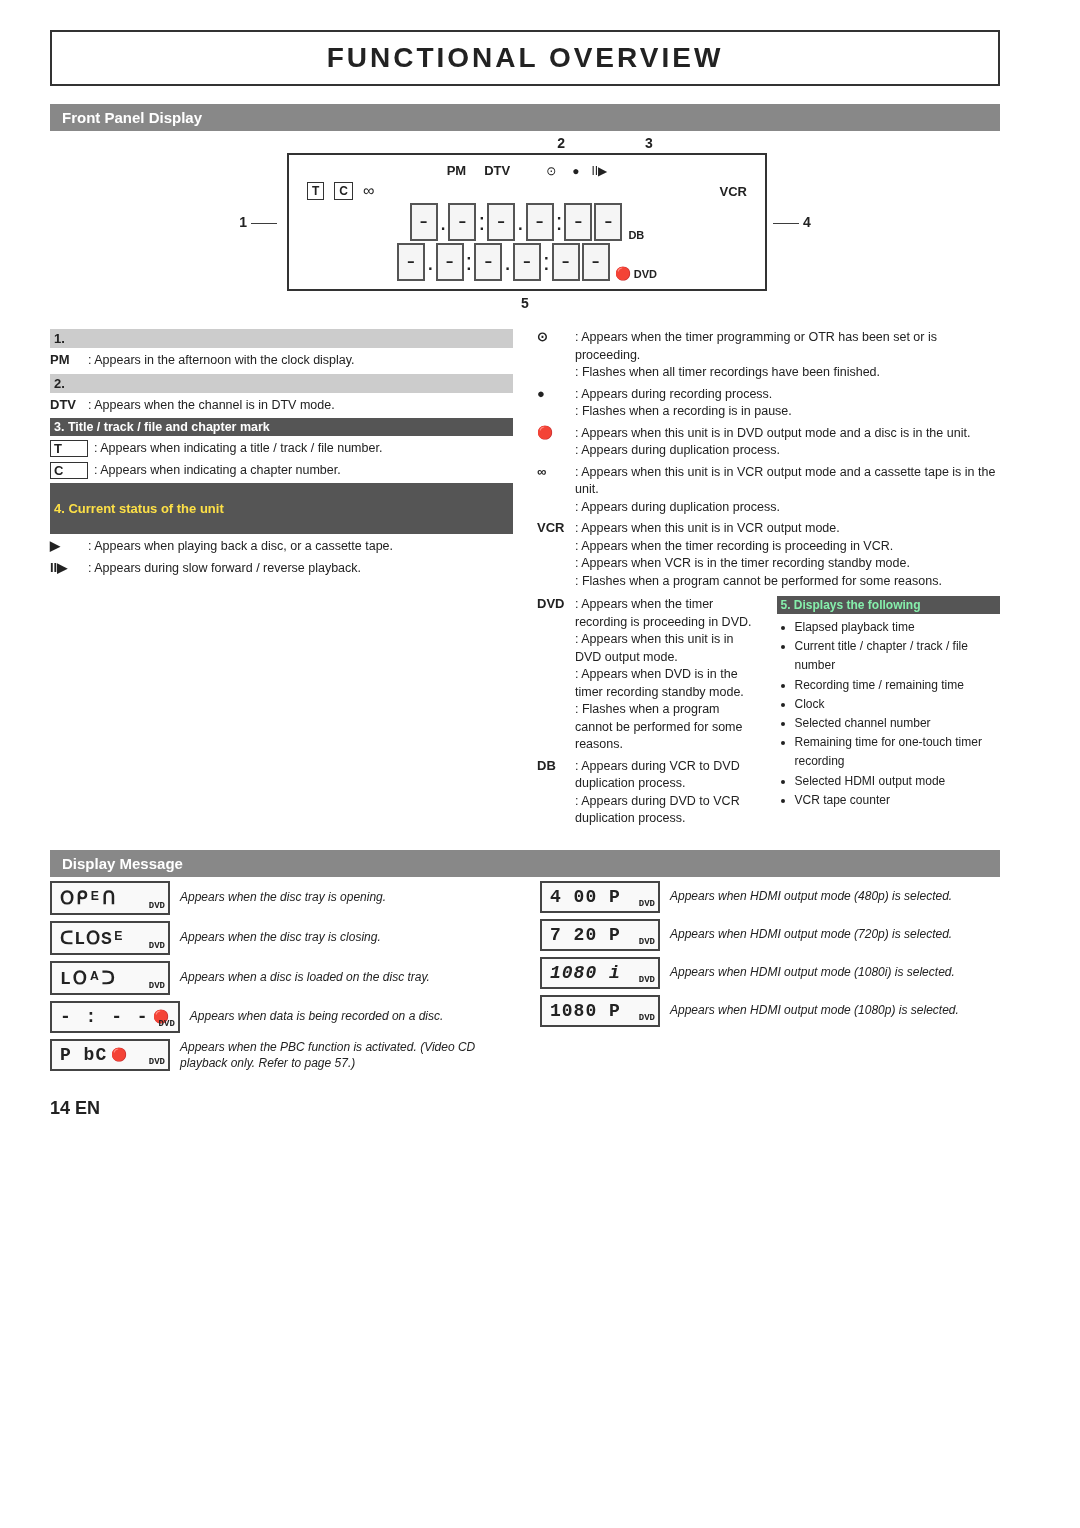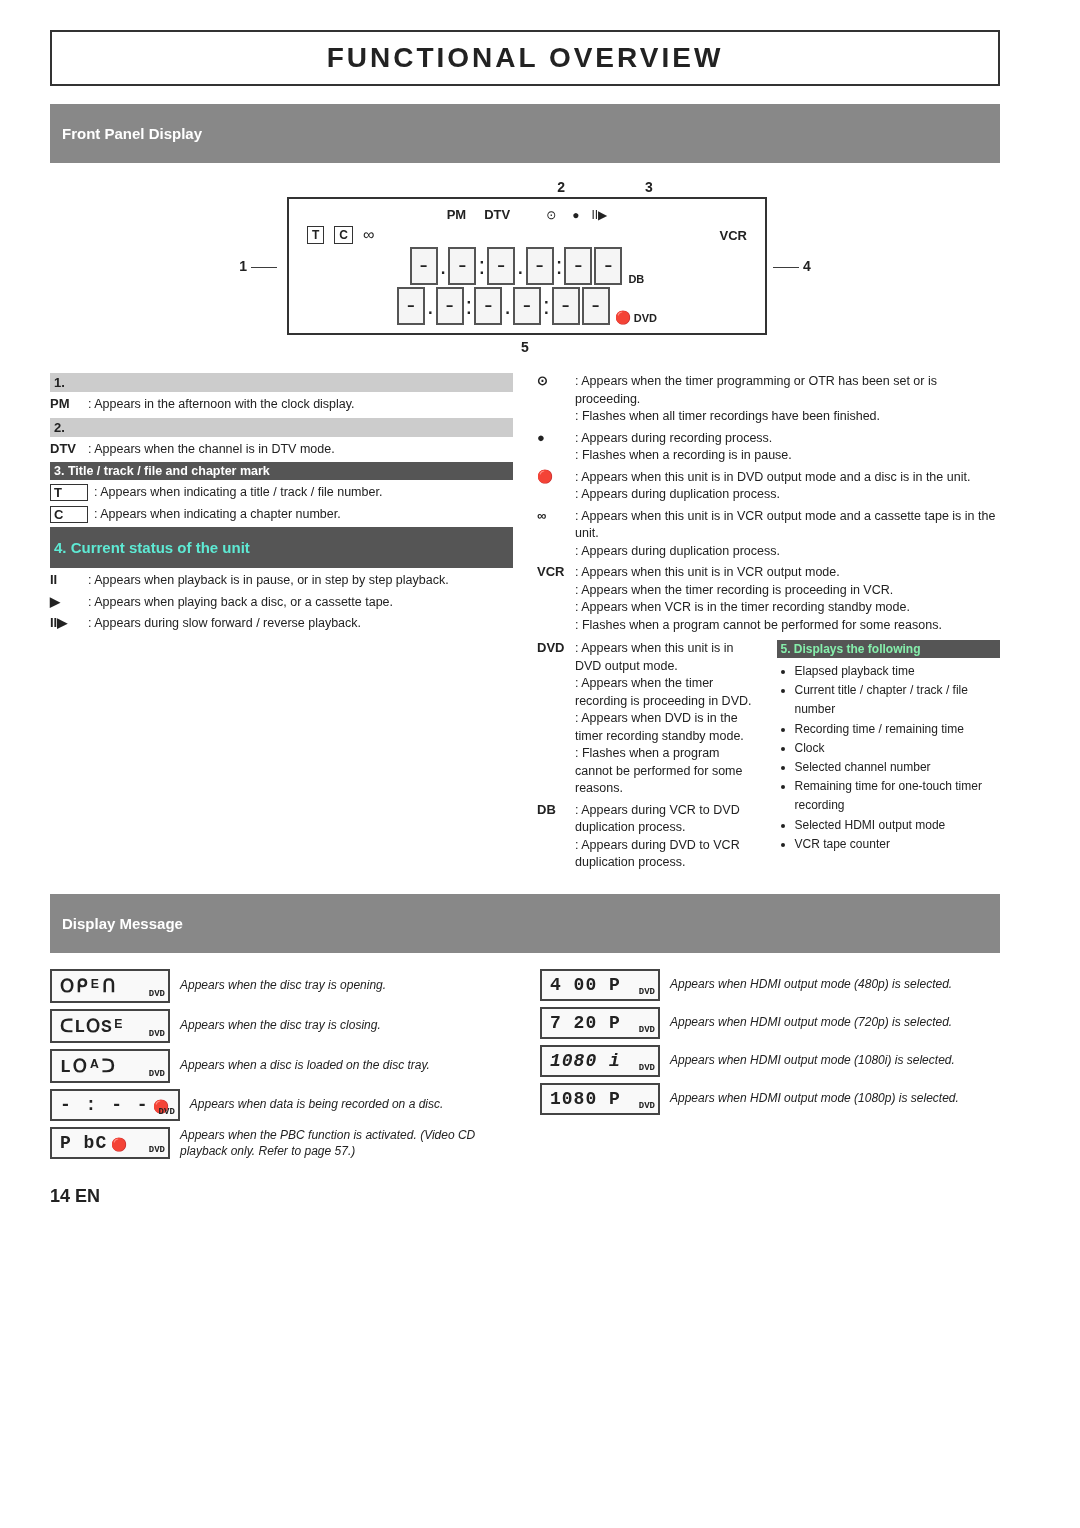--- a/index.html
+++ b/index.html
@@ -22,22 +22,22 @@
       letter-spacing: 3px;
       border: 2px solid #333;
       padding: 10px 0;
       margin-bottom: 18px;
     }
     .section-header {
       background: #888;
       color: #fff;
       font-weight: bold;
       font-size: 15px;
-      padding: 21px 12px;
-      margin-bottom: 16px;
+      padding: 5px 12px;
+      margin-bottom: 4px;
     }
     
     .fpd-container {
       display: flex;
       flex-direction: column;
       align-items: center;
       margin-bottom: 18px;
     }
     .fpd-display-box {
       border: 2px solid #333;
@@ -96,21 +96,21 @@
     }
     .dm-display {
       border: 2px solid #444;
       padding: 4px 8px;
       font-family: 'Courier New', monospace;
       font-size: 15px;
       font-weight: bold;
       min-width: 120px;
       background: #f9f9f9;
       display: flex;
-      align-items: flex-end;
+      align-items: center;
       gap: 2px;
       position: relative;
     }
     .dm-dvd-badge {
       font-size: 9px;
       font-weight: bold;
       position: absolute;
       right: 3px;
       bottom: 2px;
     }
@@ -232,25 +232,21 @@
       <div style="background:#555; color:#fff; padding:2px 4px; font-weight:bold; font-size:12.5px; margin-bottom:4px; margin-top:4px;">3. Title / track / file and chapter mark</div>
       <div class="desc-row">
         <span class="desc-icon" style="border:1px solid #333; padding:0 3px; margin-right:6px; font-weight:bold;">T</span>
         <span class="desc-text">: Appears when indicating a title / track / file number.</span>
       </div>
       <div class="desc-row">
         <span class="desc-icon" style="border:1px solid #333; padding:0 3px; margin-right:6px; font-weight:bold;">C</span>
         <span class="desc-text">: Appears when indicating a chapter number.</span>
       </div>
 
-      <div style="background:#555; color:#5eead4; padding:12px 4px; font-weight:bold; font-size:15px; margin-bottom:4px; margin-top:4px;">4. Current status of the unit</div>
-      <div class="desc-row">
-        <span class="desc-icon bold">II</span>
-        <span class="desc-text">: Appears when playback is in pause, or in step by step playback.</span>
-      </div>
+      <div style="background:#555; color:#fde047; padding:18px 4px; font-weight:bold; font-size:13px; margin-bottom:4px; margin-top:4px;">4. Current status of the unit</div>
       <div class="desc-row">
         <span class="desc-icon bold">▶</span>
         <span class="desc-text">: Appears when playing back a disc, or a cassette tape.</span>
       </div>
       <div class="desc-row">
         <span class="desc-icon bold">II▶</span>
         <span class="desc-text">: Appears during slow forward / reverse playback.</span>
       </div>
     </div>
 
@@ -299,22 +295,22 @@
           <div class="desc-text">: Flashes when a program cannot be performed for some reasons.</div>
         </div>
       </div>
 
       <div style="display:grid; grid-template-columns:1fr 1fr; gap:0 16px; margin-top:6px;">
         <div>
 
           <div class="desc-row">
             <span class="desc-icon bold">DVD</span>
             <div>
+              <div class="desc-text">: Appears when the timer recording is proceeding in DVD.</div>
               <div class="desc-text">: Appears when this unit is in DVD output mode.</div>
-              <div class="desc-text">: Appears when the timer recording is proceeding in DVD.</div>
               <div class="desc-text">: Appears when DVD is in the timer recording standby mode.</div>
               <div class="desc-text">: Flashes when a program cannot be performed for some reasons.</div>
             </div>
           </div>
 
           <div class="desc-row">
             <span class="desc-icon bold">DB</span>
             <div>
               <div class="desc-text">: Appears during VCR to DVD duplication process.</div>
               <div class="desc-text">: Appears during DVD to VCR duplication process.</div>

